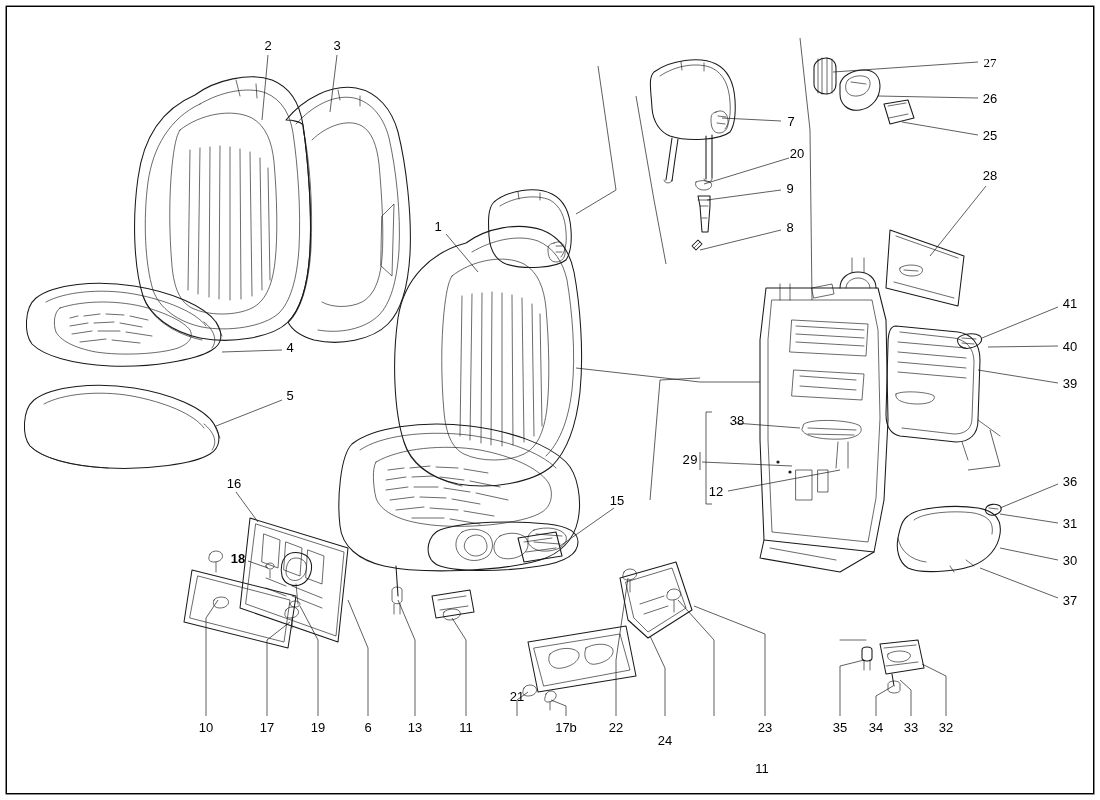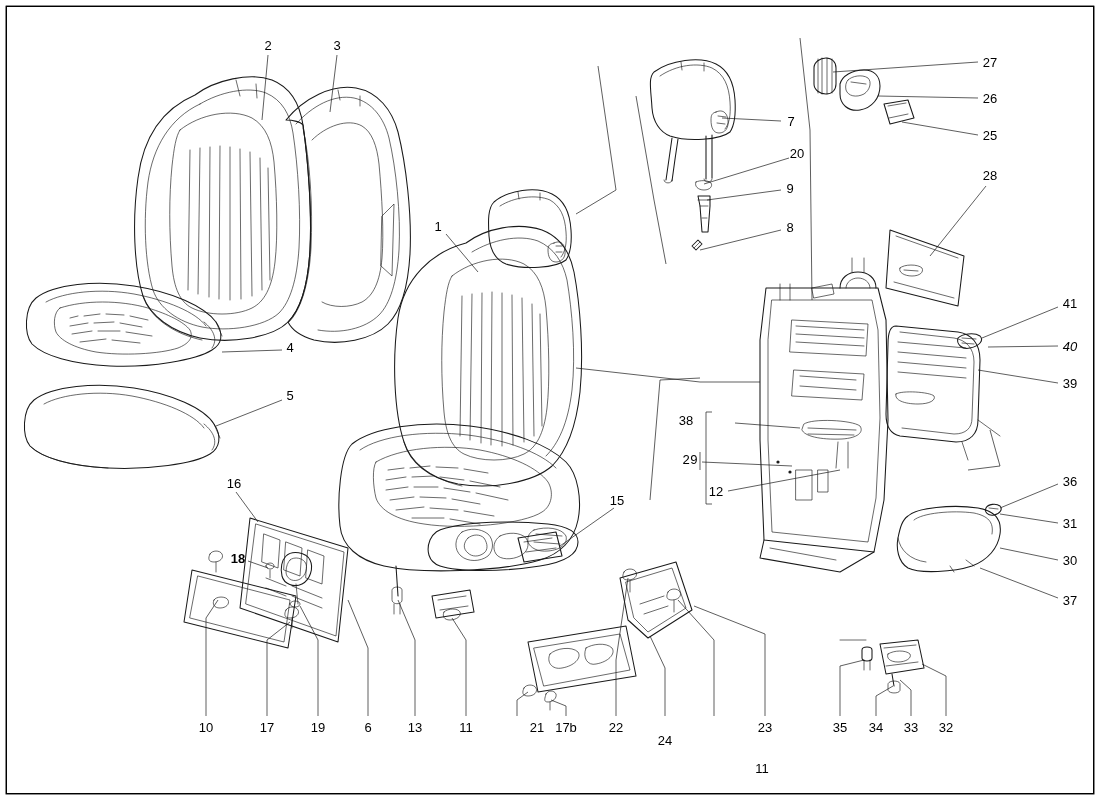--- a/index.html
+++ b/index.html
@@ -493,51 +493,51 @@
       <path d="M876,716 L876,696 L893,686"></path>
       <path d="M911,716 L911,690 L900,680"></path>
       <path d="M946,716 L946,676 L922,664"></path>
     </g>
   </svg>
 
   <div class="frame"></div>
 
   <div class="callout" style="left:268px; top:45px;">2</div>
   <div class="callout" style="left:337px; top:45px;">3</div>
-  <div class="callout" style="left:990px; top:62px;">27</div>
+  <div class="callout" style="left:990px; top:62px;font-family:Liberation Serif, serif;">27</div>
   <div class="callout" style="left:990px; top:98px;">26</div>
   <div class="callout" style="left:990px; top:135px;">25</div>
   <div class="callout" style="left:791px; top:121px;">7</div>
   <div class="callout" style="left:797px; top:153px;">20</div>
   <div class="callout" style="left:790px; top:188px;">9</div>
   <div class="callout" style="left:790px; top:227px;">8</div>
   <div class="callout" style="left:990px; top:175px;">28</div>
   <div class="callout" style="left:438px; top:226px;">1</div>
   <div class="callout" style="left:1070px; top:303px;">41</div>
-  <div class="callout" style="left:1070px; top:346px;font-style:italic;">40</div>
+  <div class="callout" style="left:1070px; top:346px;">40</div>
   <div class="callout" style="left:1070px; top:383px;">39</div>
   <div class="callout" style="left:290px; top:347px;">4</div>
   <div class="callout" style="left:290px; top:395px;">5</div>
-  <div class="callout" style="left:686px; top:420px;">38</div>
+  <div class="callout" style="left:737px; top:420px;">38</div>
   <div class="callout" style="left:690px; top:460px;font-family:Liberation Mono, monospace;">29</div>
   <div class="callout" style="left:716px; top:491px;">12</div>
   <div class="callout" style="left:1070px; top:481px;">36</div>
   <div class="callout" style="left:1070px; top:523px;">31</div>
   <div class="callout" style="left:1070px; top:560px;">30</div>
   <div class="callout" style="left:1070px; top:600px;">37</div>
   <div class="callout" style="left:234px; top:483px;">16</div>
   <div class="callout" style="left:238px; top:558px;font-weight:bold;">18</div>
   <div class="callout" style="left:617px; top:500px;">15</div>
   <div class="callout" style="left:206px; top:727px;">10</div>
   <div class="callout" style="left:267px; top:727px;">17</div>
   <div class="callout" style="left:318px; top:727px;">19</div>
   <div class="callout" style="left:368px; top:727px;">6</div>
   <div class="callout" style="left:415px; top:727px;">13</div>
   <div class="callout" style="left:466px; top:727px;">11</div>
-  <div class="callout" style="left:517px; top:727px;margin-left:20px;">21</div>
+  <div class="callout" style="left:517px; top:696px;">21</div>
   <div class="callout" style="left:566px; top:727px;">17b</div>
   <div class="callout" style="left:616px; top:727px;">22</div>
   <div class="callout" style="left:665px; top:727px;margin-top:13px;">24</div>
   <div class="callout" style="left:714px; top:768px;margin-left:48px;">11</div>
   <div class="callout" style="left:765px; top:727px;">23</div>
   <div class="callout" style="left:840px; top:727px;">35</div>
   <div class="callout" style="left:876px; top:727px;">34</div>
   <div class="callout" style="left:911px; top:727px;">33</div>
   <div class="callout" style="left:946px; top:727px;">32</div>
 

